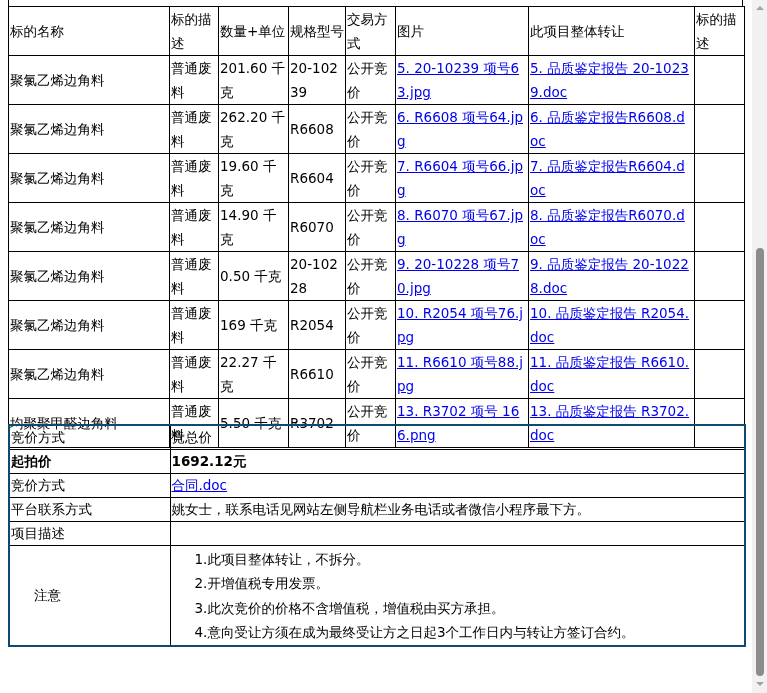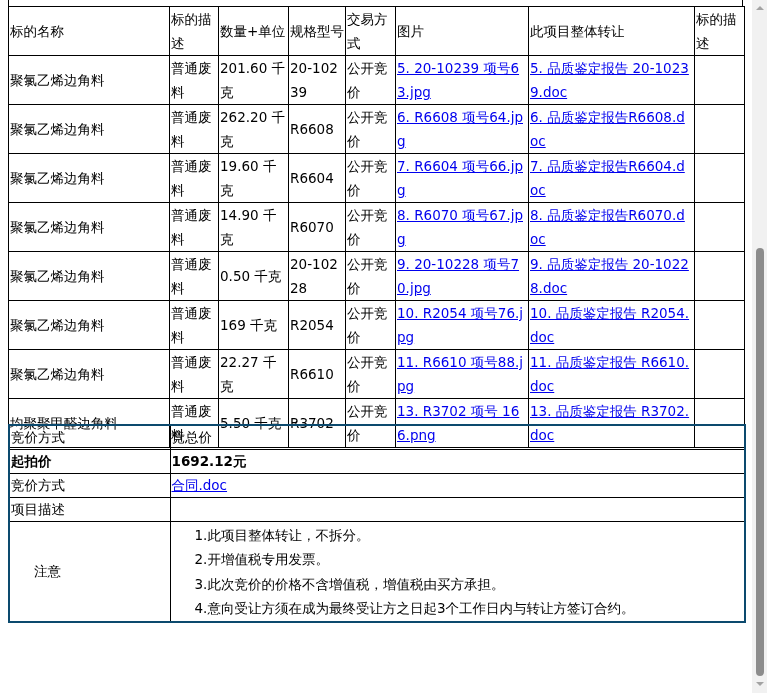--- a/index.html
+++ b/index.html
@@ -151,20 +151,24 @@
     </tr>
     <tr>
       <td class="b">起拍价</td>
       <td class="b">1692.12元</td>
     </tr>
     <tr>
       <td>竞价方式</td>
       <td><a href="#">合同.doc</a></td>
     </tr>
     <tr>
+      <td>平台联系方式</td>
+      <td>姚女士，联系电话见网站左侧导航栏业务电话或者微信小程序最下方。</td>
+    </tr>
+    <tr>
       <td>项目描述</td>
       <td></td>
     </tr>
     <tr class="note">
       <td>注意</td>
       <td>
         <div class="note-line">1.此项目整体转让，不拆分。</div>
         <div class="note-line">2.开增值税专用发票。</div>
         <div class="note-line">3.此次竞价的价格不含增值税，增值税由买方承担。</div>
         <div class="note-line">4.意向受让方须在成为最终受让方之日起3个工作日内与转让方签订合约。</div>

